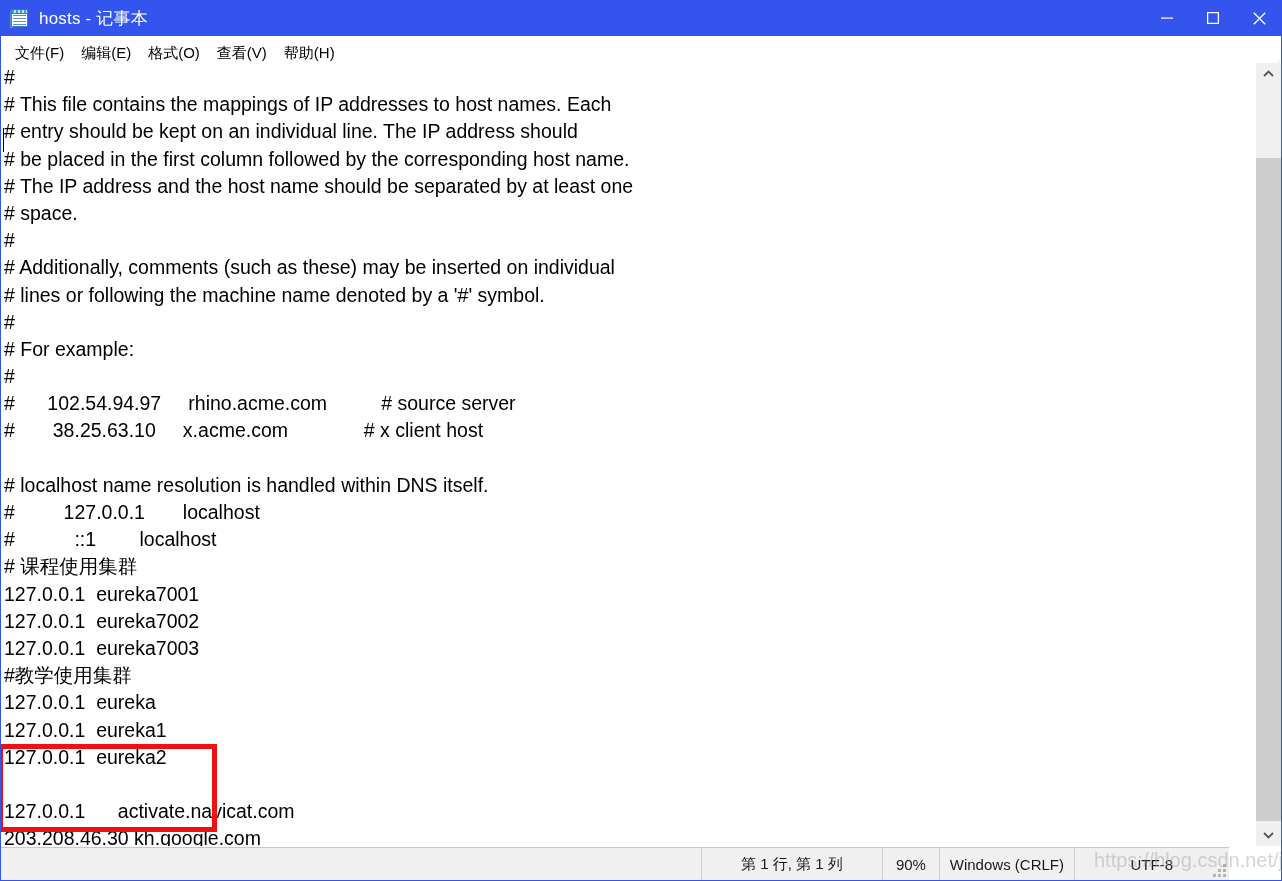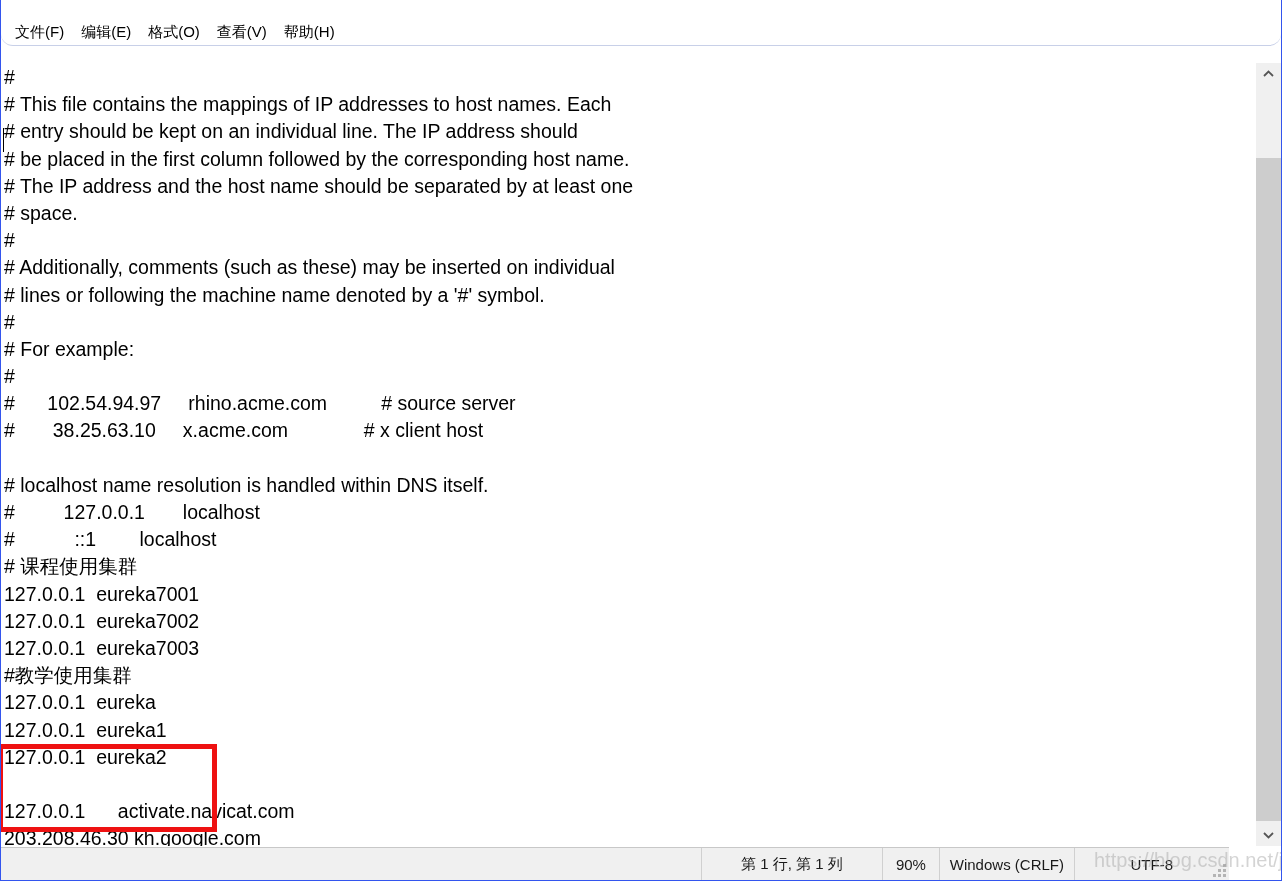--- a/index.html
+++ b/index.html
@@ -100,21 +100,21 @@
     align-items: center;
     justify-content: center;
     color: #ffffff;
   }
   .winctl svg { display: block; }
 
   
   #menubar {
     position: absolute;
     left: 0;
-    top: 19px;
+    top: 40px;
     width: 1280px;
     height: 27px;
     background: #ffffff;
     display: flex;
     align-items: center;
     padding-left: 6px;
     box-sizing: border-box;
     border-bottom: 1px solid #c8d0e8;
     border-radius: 12px;
   }
@@ -254,20 +254,48 @@
     white-space: nowrap;
     pointer-events: none;
     letter-spacing: 0px;
   }
 </style>
 </head>
 <body>
 
 <div id="window">
 
+  <div id="titlebar">
+    <div id="app-icon">
+      <div class="shadow"></div>
+      <div class="pad"></div>
+      <div class="lines"></div>
+      <div class="spiral"></div>
+    </div>
+    <div id="title-text">hosts - 记事本</div>
+
+    <div id="window-controls">
+      <div class="winctl">
+        <svg width="12" height="12" viewBox="0 0 12 12" aria-hidden="true">
+          <rect x="0" y="5.5" width="12" height="1.2" fill="#ffffff"></rect>
+        </svg>
+      </div>
+      <div class="winctl">
+        <svg width="12" height="12" viewBox="0 0 12 12" aria-hidden="true">
+          <rect x="0.6" y="0.6" width="10.8" height="10.8" fill="none" stroke="#ffffff" stroke-width="1.3"></rect>
+        </svg>
+      </div>
+      <div class="winctl">
+        <svg width="13" height="13" viewBox="0 0 13 13" aria-hidden="true">
+          <line x1="0.8" y1="0.8" x2="12.2" y2="12.2" stroke="#ffffff" stroke-width="1.3"></line>
+          <line x1="12.2" y1="0.8" x2="0.8" y2="12.2" stroke="#ffffff" stroke-width="1.3"></line>
+        </svg>
+      </div>
+    </div>
+  </div>
 
   <div id="menubar">
     <div class="menu-item">文件(F)</div>
     <div class="menu-item">编辑(E)</div>
     <div class="menu-item">格式(O)</div>
     <div class="menu-item">查看(V)</div>
     <div class="menu-item">帮助(H)</div>
   </div>
 
   <div id="textarea">

